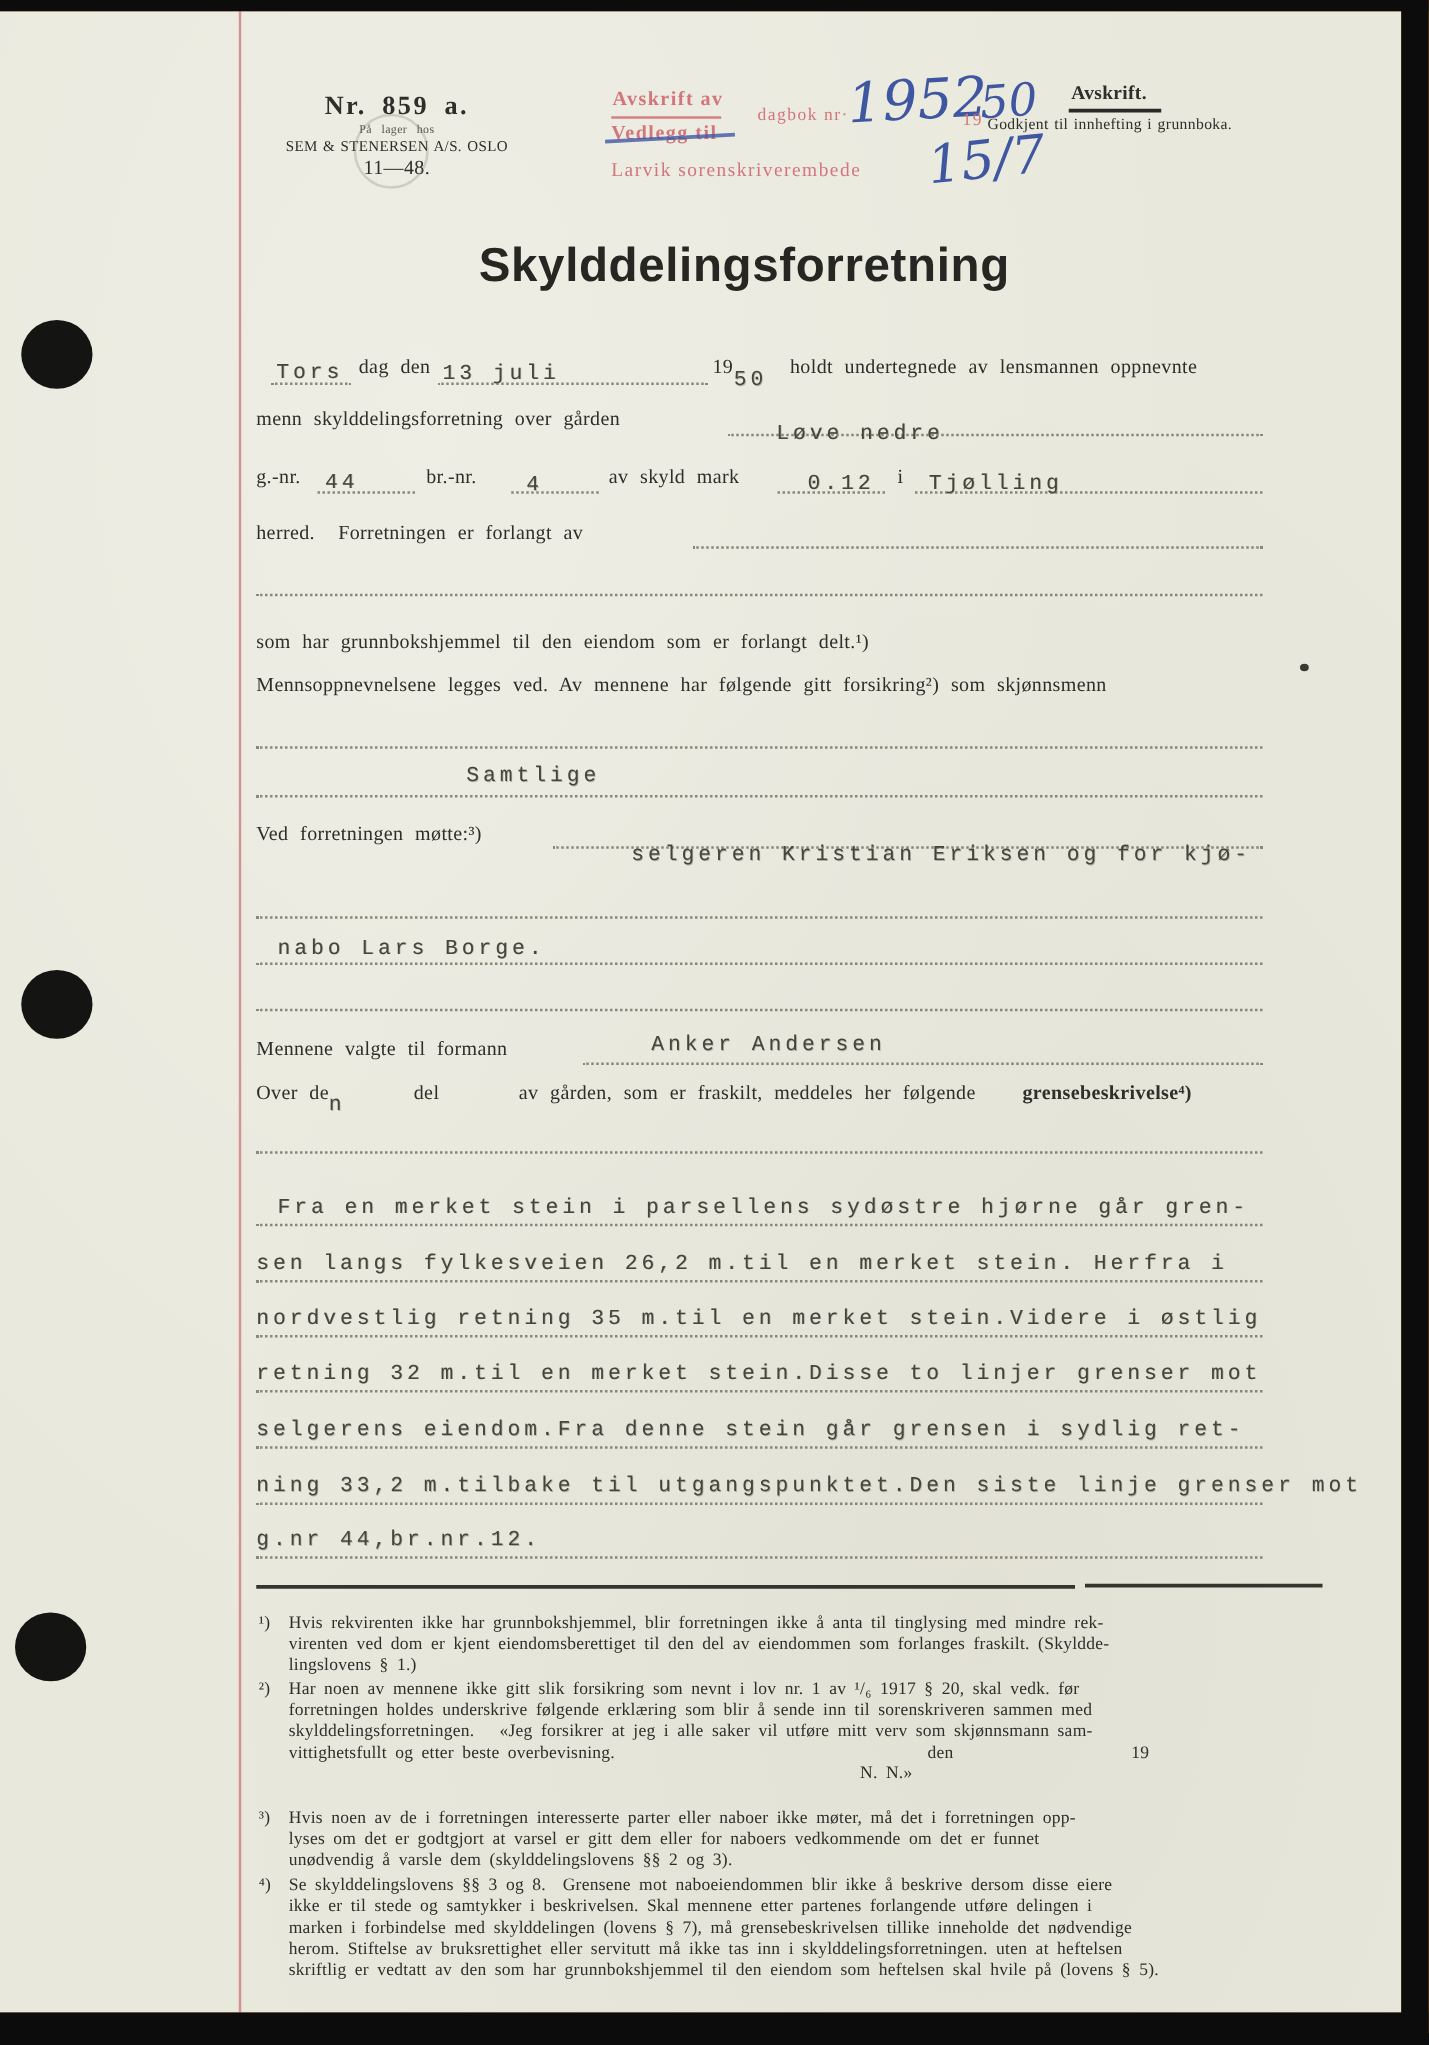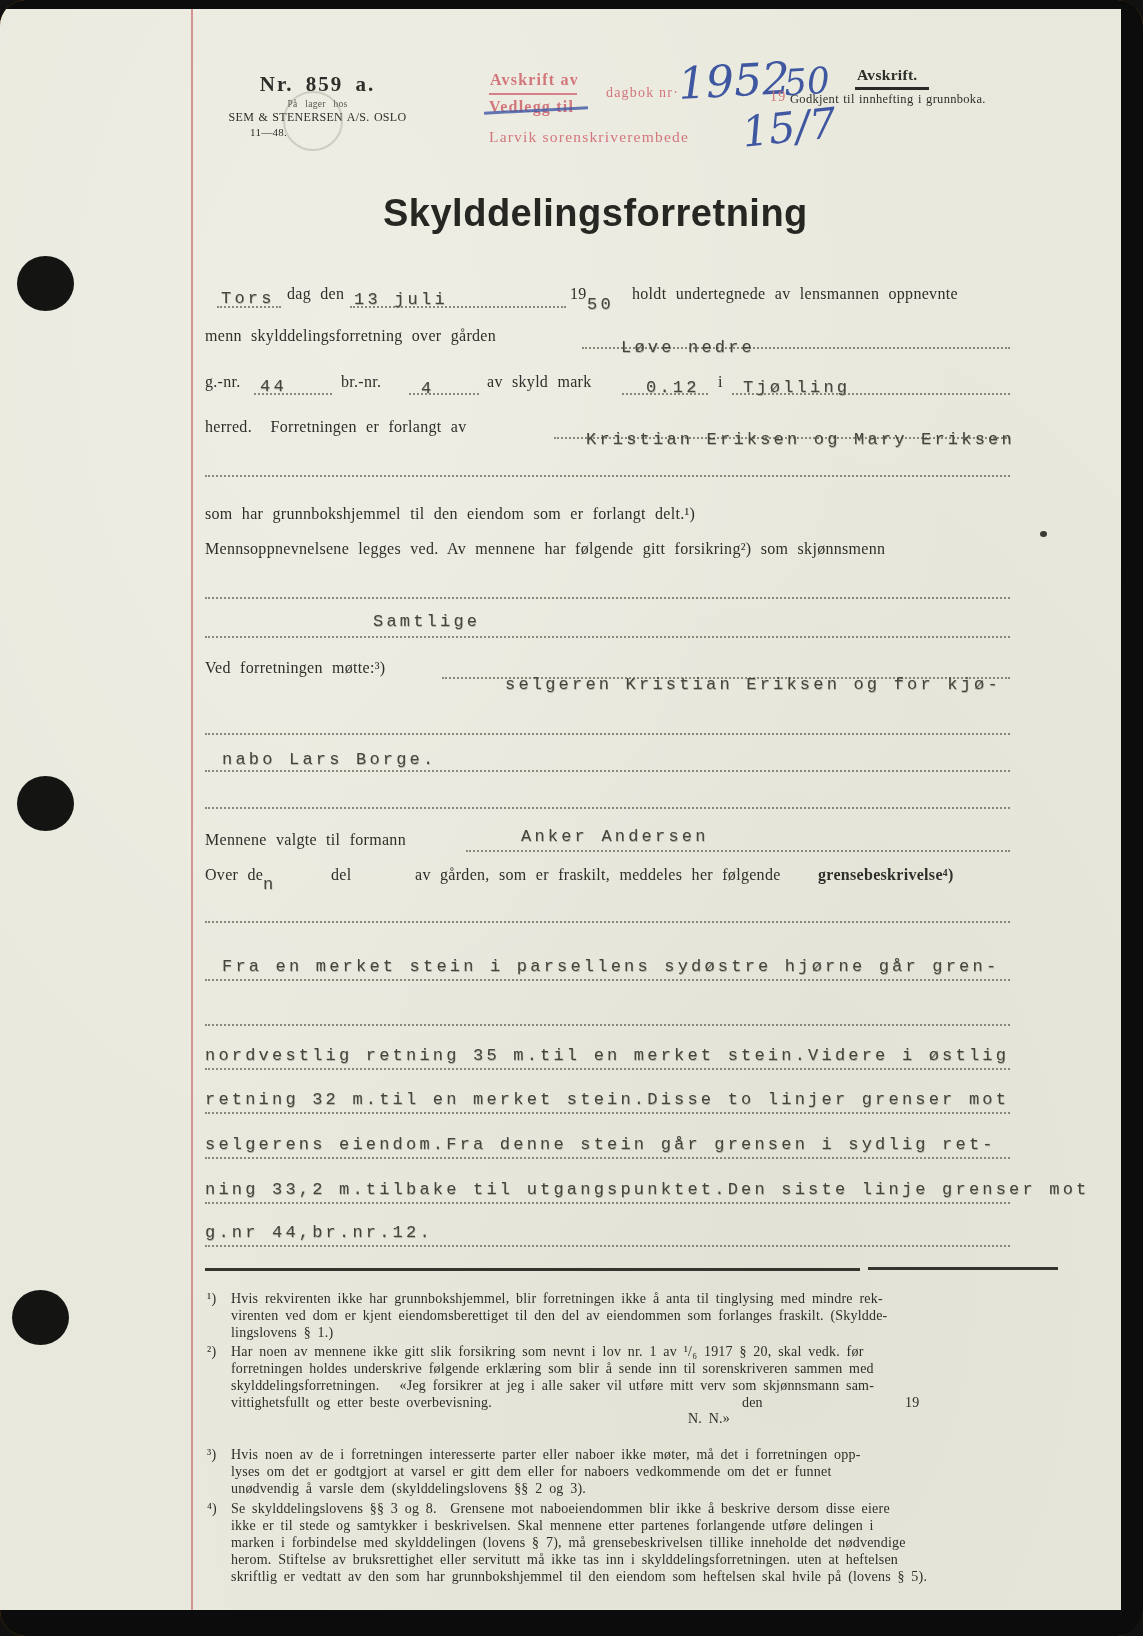--- a/index.html
+++ b/index.html
@@ -1,17 +1,17 @@
 <!DOCTYPE html>
 <html><head>
 <meta charset="utf-8">
 <style>
   html,body{margin:0;padding:0;background:#111;}
   #scan{position:relative;width:1143px;height:1636px;background:#a16207;overflow:hidden;
-        font-family:"Liberation Serif",serif;border-radius:26px;}
+        font-family:"Liberation Serif",serif;}
   #paper{position:absolute;left:0;top:9px;width:1121px;height:1601px;
          background:#e9e8dc;
          background-image:radial-gradient(ellipse at 30% 20%, rgba(255,255,255,.25), rgba(0,0,0,0) 60%),
                           radial-gradient(ellipse at 70% 80%, rgba(120,120,100,.06), rgba(0,0,0,0) 55%);}
   .bar{position:absolute;background:#0c0c0c;}
   .hole{position:absolute;width:57px;height:55px;border-radius:50%;background:#141412;}
   #margin-line{position:absolute;left:191px;top:0;width:2px;height:1601px;background:rgba(198,88,99,.6);}
   .abs{position:absolute;white-space:pre;}
   .print{font-family:"Liberation Serif",serif;color:#2e2e2a;font-size:16px;
          letter-spacing:.3px;word-spacing:5px;}
@@ -35,21 +35,21 @@
 </head>
 <body>
 
 <div id="scan">
   <div id="paper">
     <div id="margin-line"></div>
 
     <div class="abs print bold" style="left:250px;top:63px;width:135px;text-align:center;font-size:21px;letter-spacing:2px;">Nr. 859 a.</div>
     <div class="abs print" style="left:250px;top:90px;width:135px;text-align:center;font-size:9.5px;color:#55554c;">På lager hos</div>
     <div class="abs print" style="left:200px;top:101px;width:235px;text-align:center;font-size:12px;word-spacing:1px;">SEM &amp; STENERSEN A/S. OSLO</div>
-    <div class="abs print" style="left:250px;top:117px;width:135px;font-size:11px;">11—48.</div>
+    <div class="abs print" style="left:250px;top:117px;width:135px;text-align:center;font-size:16px;">11—48.</div>
     <div class="stamp-circle" style="left:283px;top:82px;"></div>
 
     <div class="abs red bold" style="left:490px;top:62px;font-size:16px;">Avskrift av</div>
     <div class="under-red" style="left:489px;top:84px;width:88px;"></div>
     <div class="abs red bold" style="left:489px;top:89px;font-size:16px;">Vedlegg til</div>
     <div class="strike-blue" style="left:484px;top:100px;width:104px;"></div>
     <div class="abs red" style="left:606px;top:76px;font-size:14px;">dagbok nr·</div>
     <div class="abs hand" style="left:678px;top:46px;font-size:44px;transform:rotate(-3deg);">1952</div>
     <div class="abs red" style="left:770px;top:80px;font-size:14px;">19</div>
     <div class="abs hand" style="left:784px;top:52px;font-size:36px;transform:rotate(-4deg);">50</div>
@@ -83,21 +83,20 @@
     <div class="dots" style="left:409px;top:384px;width:70px;"></div>
     <div class="abs print" style="left:487px;top:364px;">av skyld mark</div>
     <div class="abs tw" style="left:646px;top:369px;">0.12</div>
     <div class="dots" style="left:622px;top:384px;width:86px;"></div>
     <div class="abs print" style="left:718px;top:364px;">i</div>
     <div class="abs tw" style="left:743px;top:369px;">Tjølling</div>
     <div class="dots" style="left:732px;top:384px;width:278px;"></div>
 
     <div class="abs print" style="left:205px;top:409px;">herred.  Forretningen er forlangt av</div>
     <div class="dots" style="left:554px;top:428px;width:456px;"></div>
-    <div class="abs tw" style="left:586px;top:421px;">Kristian Eriksen og Mary Eriksen</div>
 
     <div class="dots" style="left:205px;top:466px;width:805px;"></div>
 
     <div class="abs print" style="left:205px;top:496px;">som har grunnbokshjemmel til den eiendom som er forlangt delt.¹)</div>
     <div class="abs print" style="left:205px;top:531px;">Mennsoppnevnelsene legges ved. Av mennene har følgende gitt forsikring²) som skjønnsmenn</div>
 
     <div class="dots" style="left:205px;top:588px;width:805px;"></div>
     <div class="abs tw" style="left:373px;top:603px;">Samtlige</div>
     <div class="dots" style="left:205px;top:627px;width:805px;"></div>
 
@@ -117,20 +116,21 @@
     <div class="abs print" style="left:205px;top:857px;">Over de</div>
     <div class="abs tw" style="left:263px;top:866px;">n</div>
     <div class="abs print" style="left:331px;top:857px;">del</div>
     <div class="abs print" style="left:415px;top:857px;">av gården, som er fraskilt, meddeles her følgende</div>
     <div class="abs print bold" style="left:818px;top:857px;">grensebeskrivelse⁴)</div>
 
     <div class="dots" style="left:205px;top:912px;width:805px;"></div>
 
     <div class="abs tw" style="left:222px;top:948px;">Fra en merket stein i parsellens sydøstre hjørne går gren-</div>
     <div class="dots" style="left:205px;top:970px;width:805px;"></div>
+    <div class="abs tw" style="left:205px;top:993px;">sen langs fylkesveien 26,2 m.til en merket stein. Herfra i</div>
     <div class="dots" style="left:205px;top:1015px;width:805px;"></div>
     <div class="abs tw" style="left:205px;top:1037px;">nordvestlig retning 35 m.til en merket stein.Videre i østlig</div>
     <div class="dots" style="left:205px;top:1059px;width:805px;"></div>
     <div class="abs tw" style="left:205px;top:1081px;">retning 32 m.til en merket stein.Disse to linjer grenser mot</div>
     <div class="dots" style="left:205px;top:1103px;width:805px;"></div>
     <div class="abs tw" style="left:205px;top:1126px;">selgerens eiendom.Fra denne stein går grensen i sydlig ret-</div>
     <div class="dots" style="left:205px;top:1148px;width:805px;"></div>
     <div class="abs tw" style="left:205px;top:1171px;">ning 33,2 m.tilbake til utgangspunktet.Den siste linje grenser mot</div>
     <div class="dots" style="left:205px;top:1193px;width:805px;"></div>
     <div class="abs tw" style="left:205px;top:1214px;">g.nr 44,br.nr.12.</div>

